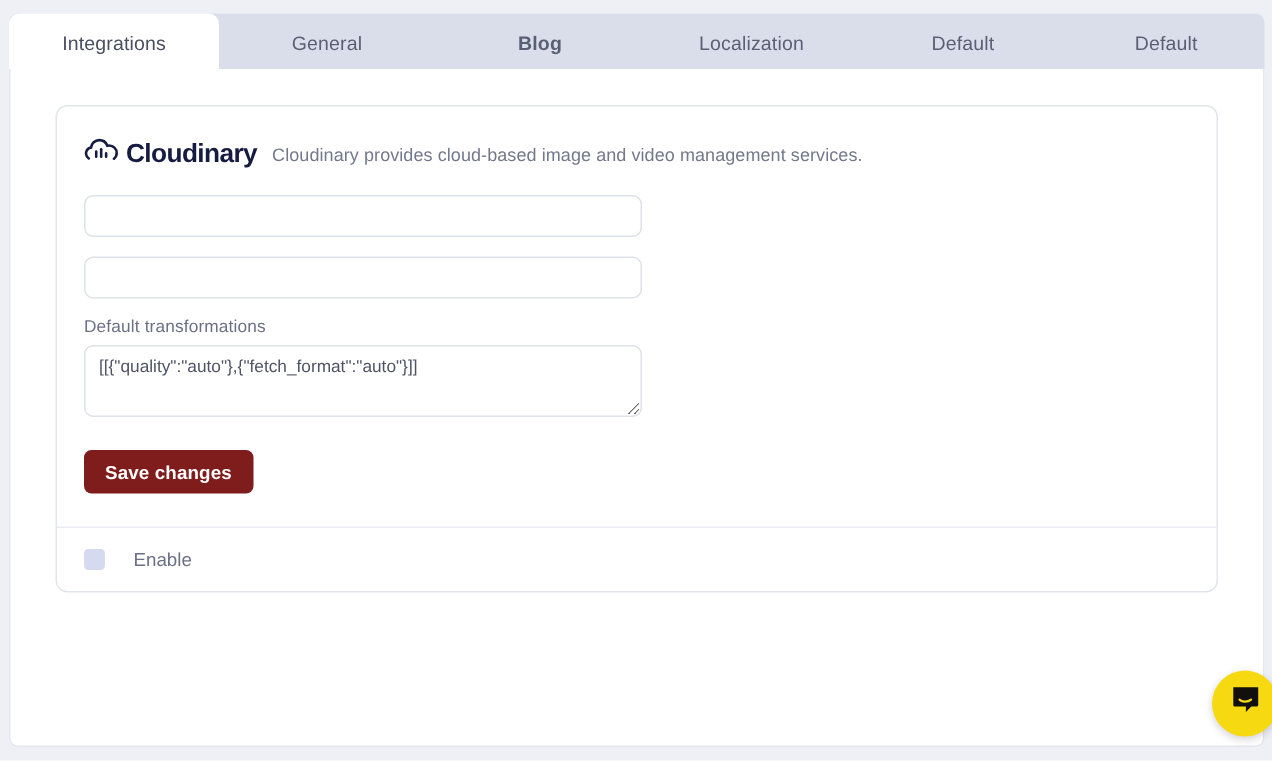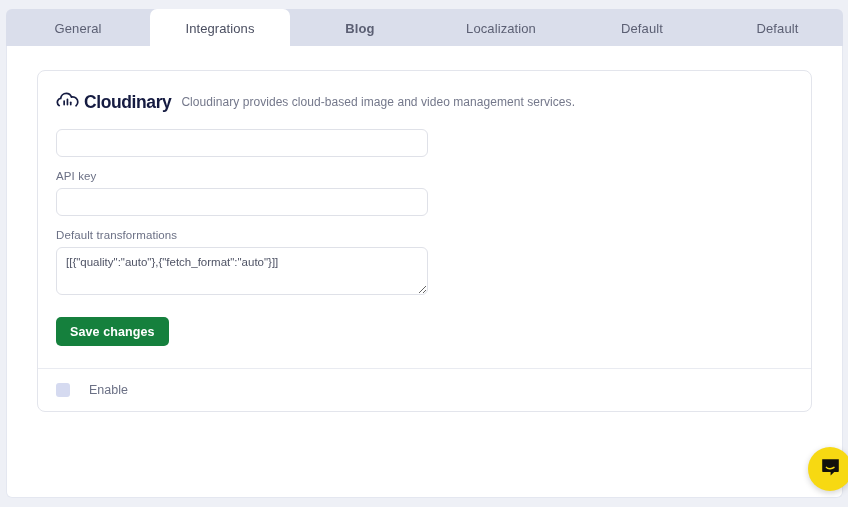--- a/index.html
+++ b/index.html
@@ -145,21 +145,21 @@
     line-height: 1.3;
   }
 
   .save-button {
     margin-top: 9px;
     display: inline-flex;
     align-items: center;
     justify-content: center;
     height: 29px;
     padding: 0 14px;
-    background: #15803d;
+    background: #7f1d1d;
     color: #ffffff;
     font-family: "Liberation Sans", sans-serif;
     font-size: 12.5px;
     font-weight: bold;
     border: none;
     border-radius: 5px;
     cursor: pointer;
     letter-spacing: .1px;
   }
 
@@ -198,25 +198,25 @@
     align-items: center;
     justify-content: center;
     cursor: pointer;
     box-shadow: 0 2px 6px rgba(0,0,0,.18);
   }
 </style>
 </head>
 <body>
 
 <div class="tabbar">
+  <div class="tab integrations active">
+    <span>Integrations</span>
+  </div>
   <div class="tab general">
     <span>General</span>
-  </div>
-  <div class="tab integrations active">
-    <span>Integrations</span>
   </div>
   <div class="tab blog">
     <span>Blog</span>
   </div>
   <div class="tab localization">
     <span>Localization</span>
   </div>
   <div class="tab webhooks">
     <span>Default</span>
   </div>
@@ -246,21 +246,20 @@
         <div class="brand-desc">Cloudinary provides cloud-based image and video management services.</div>
       </div>
 
       
       <div class="field">
         <input class="text-input" type="text" value="" style="">
       </div>
 
       
       <div class="field">
-        <label class="field-label">API key</label>
         <input class="text-input" type="text" value="" style="">
       </div>
 
       
       <div class="field">
         <label class="field-label">Default transformations</label>
         <textarea class="text-area" style="">[[{"quality":"auto"},{"fetch_format":"auto"}]]</textarea>
       </div>
 
       <button class="save-button">Save changes</button>

